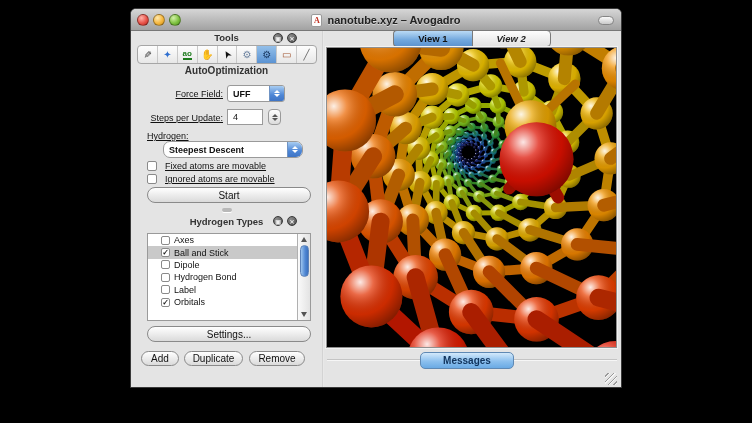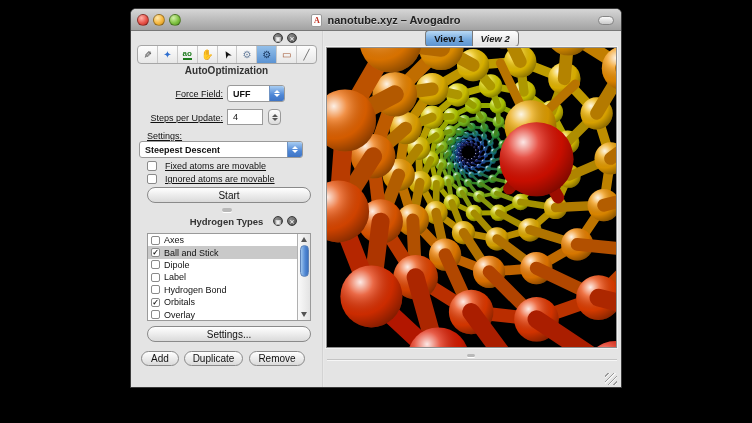--- a/index.html
+++ b/index.html
@@ -54,36 +54,36 @@
   .stepper .dn{border-top:3px solid #555;}
   .cbrow{position:absolute;display:flex;align-items:flex-end;gap:8px;}
   .cbx{width:10px;height:10px;background:#fff;border:1px solid #8a8a8a;border-radius:2px;font:bold 8px "Liberation Sans",sans-serif;
     color:#222;line-height:9px;text-align:center;}
   .pill{position:absolute;background:linear-gradient(#ffffff,#dadada);border:1px solid #8a8a8a;border-radius:9px;
     font:10px "Liberation Sans",sans-serif;color:#111;display:flex;align-items:center;justify-content:center;}
   .grip{position:absolute;width:10px;height:4px;border-radius:2px;background:#b8b8b8;box-shadow:0 1px 0 #fff;}
 
   
   #dtlist{position:absolute;left:16px;top:224px;width:164px;height:88px;background:#fff;border:1px solid #9a9a9a;overflow:hidden;}
-  .dtrow{position:relative;height:12.4px;display:flex;align-items:center;gap:4px;padding-left:3px;
+  .dtrow{position:relative;height:12.4px;display:flex;align-items:center;gap:4px;padding-left:13px;
     font:9px "Liberation Sans",sans-serif;color:#111;}
   .dtrow.sel{background:#c9c9c9;}
   .dtrow .cbx{width:9px;height:9px;line-height:8px;flex:0 0 auto;}
   #dtscroll{position:absolute;right:0;top:0;width:13px;height:100%;background:linear-gradient(90deg,#fafafa,#e3e3e3);
     border-left:1px solid #b0b0b0;}
   #dtthumb{position:absolute;left:1.5px;top:11px;width:9px;height:32px;border-radius:5px;
     background:linear-gradient(90deg,#9cc4ee,#4f87d3 60%,#3d71be);border:1px solid #5c82b8;}
   .sarrow{position:absolute;left:3px;width:0;height:0;border-left:3.5px solid transparent;border-right:3.5px solid transparent;}
   .sarrow.up{top:3px;border-bottom:5px solid #555;}
   .sarrow.dn{bottom:3px;border-top:5px solid #555;}
 
   
   #tabbar{position:absolute;left:192px;top:20px;width:298px;height:18px;display:flex;align-items:flex-end;justify-content:center;}
   .tab{height:17px;display:flex;align-items:center;justify-content:center;font:bold 9.5px "Liberation Sans",sans-serif;
-    border:1px solid #7a7a7a;color:#111;padding:0 8px;}
+    border:1px solid #7a7a7a;color:#111;padding:0 24px;}
   .tab.active{background:linear-gradient(#badaf5,#71a7dd 60%,#5d94d0);border-radius:4px 0 0 4px;border-right:none;}
   .tab.inactive{background:linear-gradient(#fdfdfd,#e2e2e2);border-radius:0 4px 4px 0;color:#222;font-style:italic;}
   #viewport{position:absolute;left:195px;top:38px;width:291px;height:301px;background:#000;border:1px solid #8f8f8f;
     box-shadow:0 0 0 1px #f2f2f2;overflow:hidden;}
   #glview{display:block;}
   #msg-groove{position:absolute;left:196px;top:350px;width:290px;height:2px;background:#c4c4c4;border-bottom:1px solid #f6f6f6;}
   #messages-btn{position:absolute;left:289px;top:343px;width:94px;height:17px;border-radius:5px;
     background:linear-gradient(#d3e9fb,#8cc0ee 55%,#6aaae4);border:1px solid #5f89b4;
     font:bold 10px "Liberation Sans",sans-serif;color:#10335c;display:flex;align-items:center;justify-content:center;}
   #resize-grip{position:absolute;right:4px;bottom:2px;width:12px;height:12px;
@@ -100,20 +100,23 @@
     <div class="tl" id="tl-zoom"></div>
     <div id="title-wrap">
       <div id="doc-icon">A</div>
       <div id="window-title">nanotube.xyz – Avogadro</div>
     </div>
     <div id="oval-btn"></div>
   </div>
 
   <div id="dock-divider"></div>
 
+  <div class="panel-header" style="top:23px;">
+    <span>Tools</span>
+  </div>
   <div class="hdr-btn" style="left:142px;top:24px;">▣</div>
   <div class="hdr-btn" style="left:156px;top:24px;">✕</div>
 
   <div id="toolbar">
       <div class="tool-btn">
         <span style="color: rgb(58, 58, 58); display: inline-block; transform: rotate(90deg);">✎</span>
       </div>
       <div class="tool-btn">
         <span style="color: rgb(47, 111, 208);">✦</span>
       </div>
@@ -153,22 +156,22 @@
       </span>
   </div>
 
   <div class="lbl lbl-r abs" style="left:0;top:104px;width:92px;">Steps per Update:</div>
   <div class="field" style="left:96px;top:100px;width:36px;height:16px;">4</div>
   <div class="stepper" style="left:137px;top:100px;">
       <b class="up"></b>
       <b class="dn"></b>
     </div>
 
-  <div class="lbl abs" style="left:16px;top:122px;">Settings:</div>
-  <div class="combo" style="left:8px;top:132px;width:164px;">
+  <div class="lbl abs" style="left:16px;top:122px;">Hydrogen:</div>
+  <div class="combo" style="left:32px;top:132px;width:140px;border-radius:7px;">
     <span class="cval">Steepest Descent</span>
     <span class="cap">
         <b class="up"></b>
         <b class="dn"></b>
       </span>
   </div>
 
   <div class="cbrow" style="left:16px;top:152px;">
     <span class="cbx"></span>
     <span class="lbl">Fixed atoms are movable</span>
@@ -199,33 +202,29 @@
         <div class="dtrow sel">
           <span class="cbx">✓</span>
           <span>Ball and Stick</span>
         </div>
         <div class="dtrow">
           <span class="cbx"></span>
           <span>Dipole</span>
         </div>
         <div class="dtrow">
           <span class="cbx"></span>
-          <span>Label</span>
+          <span>Hydrogen Bond</span>
         </div>
         <div class="dtrow">
           <span class="cbx"></span>
-          <span>Hydrogen Bond</span>
+          <span>Label</span>
         </div>
         <div class="dtrow">
           <span class="cbx">✓</span>
           <span>Orbitals</span>
-        </div>
-        <div class="dtrow">
-          <span class="cbx"></span>
-          <span>Overlay</span>
         </div>
       </div>
     <div id="dtscroll">
       <b class="sarrow up"></b>
       <div id="dtthumb"></div>
       <b class="sarrow dn"></b>
     </div>
   </div>
 
   <div class="pill" style="left:16px;top:317px;width:164px;height:16px;">
@@ -847,15 +846,18 @@
         <line x1="209.5" y1="111.2" x2="231.2" y2="149.5" stroke="#9c0e00" stroke-width="12" stroke-linecap="round"></line>
         <circle cx="203.5" cy="78.3" r="26" fill="#e8a400"></circle>
         <circle cx="203.5" cy="78.3" r="26" fill="url(#shade)"></circle>
         <circle cx="209.5" cy="111.2" r="37" fill="#dd1000"></circle>
         <circle cx="209.5" cy="111.2" r="37" fill="url(#shade)"></circle>
       </svg>
   </div>
 
   <div id="msg-groove"></div>
   <div class="grip" style="left:336px;top:345px;width:8px;height:3px;"></div>
+  <div id="messages-btn">
+    <span>Messages</span>
+  </div>
 
   <div id="resize-grip"></div>
 </div>
 
 </body></html>

